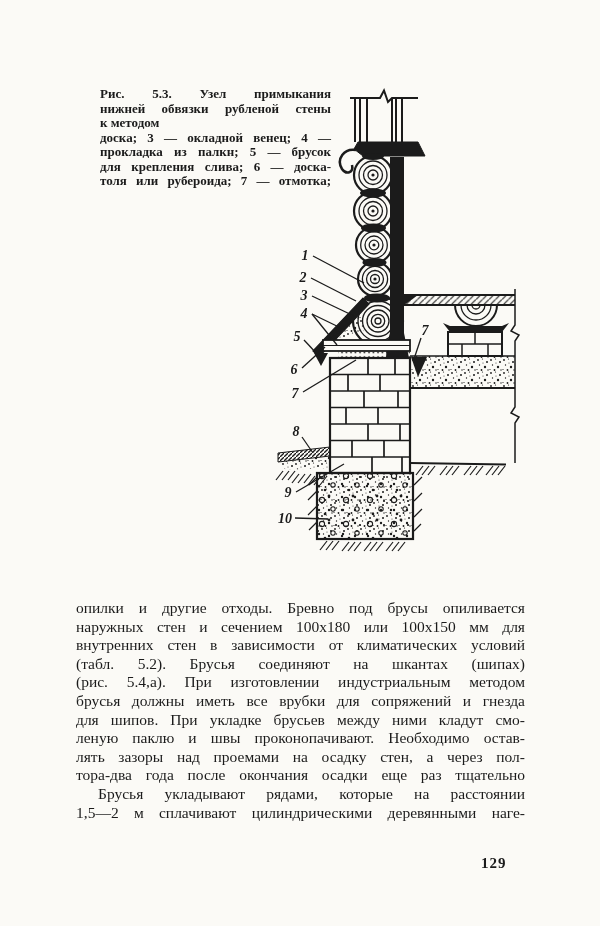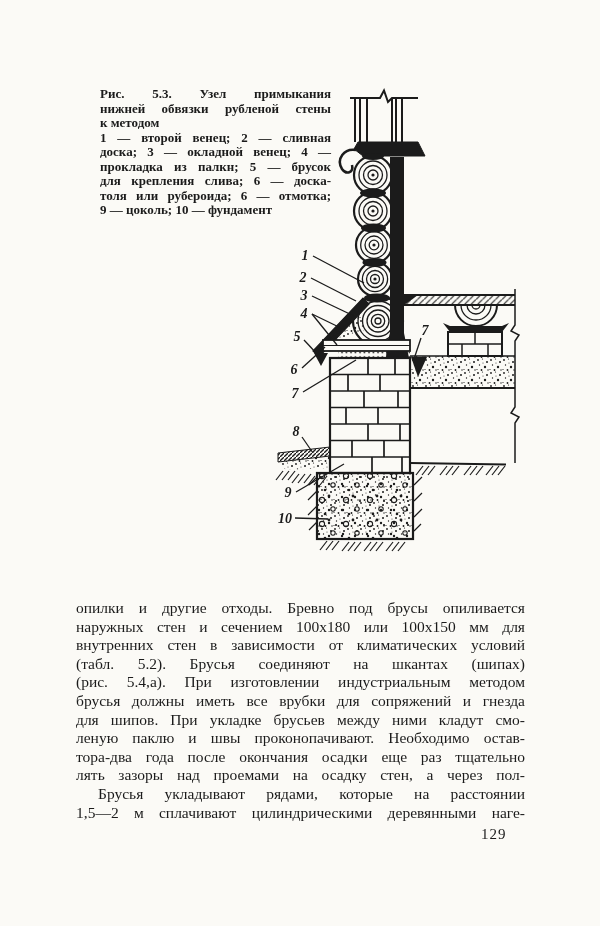--- a/index.html
+++ b/index.html
@@ -17,47 +17,45 @@
   .tline { min-height:14px; }
   .tline.just { text-align:justify; text-align-last:justify; }
   .diagram { position:absolute; left:268px; top:85px; }
   .body-text {
     position:absolute; left:76px; top:599px; width:449px;
     font-size:15.5px; line-height:18.6px; font-weight:normal;
   }
   .body-text .tline { min-height:18.6px; }
   .para2 .tline:first-child { text-indent:22px; }
   .page-number {
-    position:absolute; left:481px; top:826px;
-    font-size:15px; font-weight:normal; letter-spacing:1px;
+    position:absolute; left:481px; top:855px;
+    font-size:15px; font-weight:bold; letter-spacing:1px;
   }
   svg line, svg path, svg polyline { stroke:var(--ink); }
   svg text.lbl {
     font-family:"Liberation Serif", serif; font-style:italic; font-weight:bold;
     font-size:14px; fill:var(--ink);
   }
 </style>
 </head>
 <body>
 
 <div class="page">
 
   <div class="caption">
     <div>
         <div class="tline just">Рис. 5.3. Узел примыкания</div>
         <div class="tline just">нижней обвязки рубленой стены</div>
         <div class="tline">к методом</div>
       </div>
     <div>
-        <div class="tline just">1 — второй венец; 2 — сливная</div>
         <div class="tline just">доска; 3 — окладной венец; 4 —</div>
         <div class="tline just">прокладка из палкн; 5 — брусок</div>
         <div class="tline just">для крепления слива; 6 — доска-</div>
-        <div class="tline just">толя или рубероида; 6 — отмотка;</div>
-        <div class="tline">9 — цоколь; 10 — фундамент</div>
+        <div class="tline just">толя или рубероида; 7 — отмотка;</div>
       </div>
   </div>
 
   <svg class="diagram" width="280" height="480" viewBox="0 0 280 480">
     <defs>
       <pattern id="diagthin" width="6.5" height="6.5" patternUnits="userSpaceOnUse">
         <path d="M0,6.5 L6.5,0" stroke="#1b1b1b" stroke-width="1.1"></path>
       </pattern>
       <pattern id="diagdense" width="4" height="4" patternUnits="userSpaceOnUse">
         <path d="M0,4 L4,0" stroke="#1b1b1b" stroke-width="1.3"></path>
@@ -286,22 +284,22 @@
   <div class="body-text">
     <div class="para1">
         <div class="tline just">опилки и другие отходы. Бревно под брусы опиливается</div>
         <div class="tline just">наружных стен и сечением 100x180 или 100x150 мм для</div>
         <div class="tline just">внутренних стен в зависимости от климатических условий</div>
         <div class="tline just">(табл. 5.2). Брусья соединяют на шкантах (шипах)</div>
         <div class="tline just">(рис. 5.4,а). При изготовлении индустриальным методом</div>
         <div class="tline just">брусья должны иметь все врубки для сопряжений и гнезда</div>
         <div class="tline just">для шипов. При укладке брусьев между ними кладут смо-</div>
         <div class="tline just">леную паклю и швы проконопачивают. Необходимо остав-</div>
+        <div class="tline just">лять зазоры над проемами на осадку стен, а через пол-</div>
         <div class="tline just">тора-два года после окончания осадки еще раз тщательно</div>
-        <div class="tline just">лять зазоры над проемами на осадку стен, а через пол-</div>
       </div>
     <div class="para2">
         <div class="tline just">Брусья укладывают рядами, которые на расстоянии</div>
         <div class="tline just">1,5—2 м сплачивают цилиндрическими деревянными наге-</div>
       </div>
   </div>
 
   <div class="page-number">129</div>
 
 </div>

